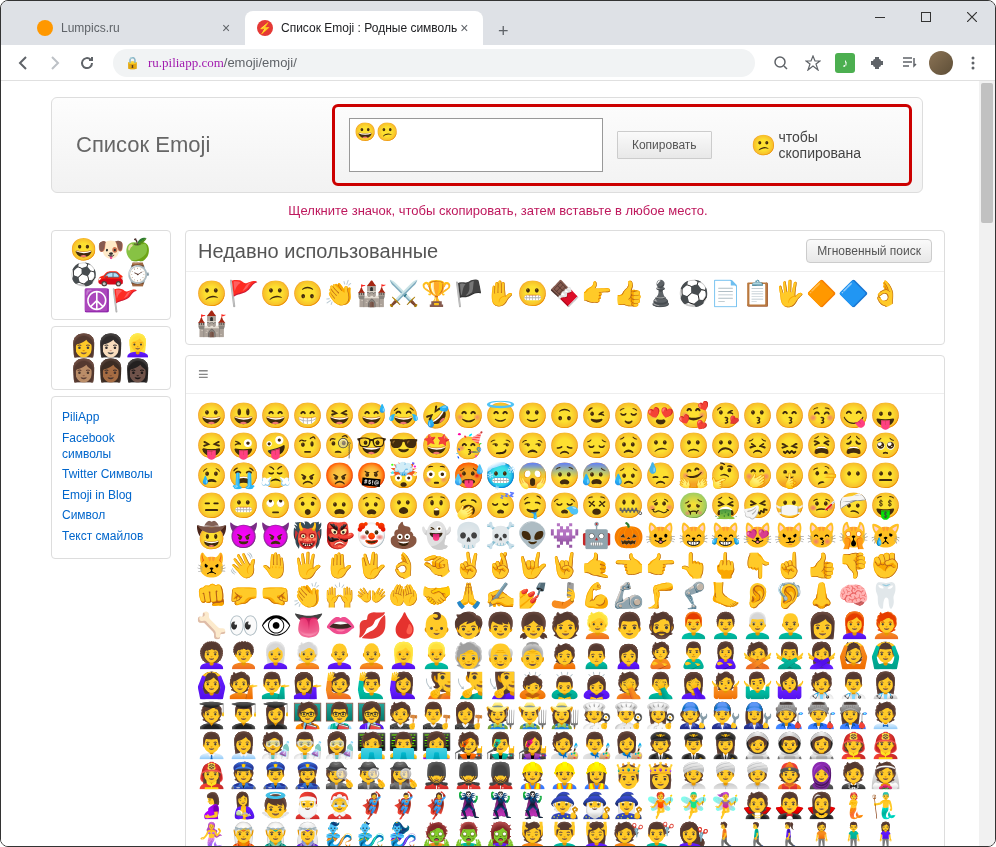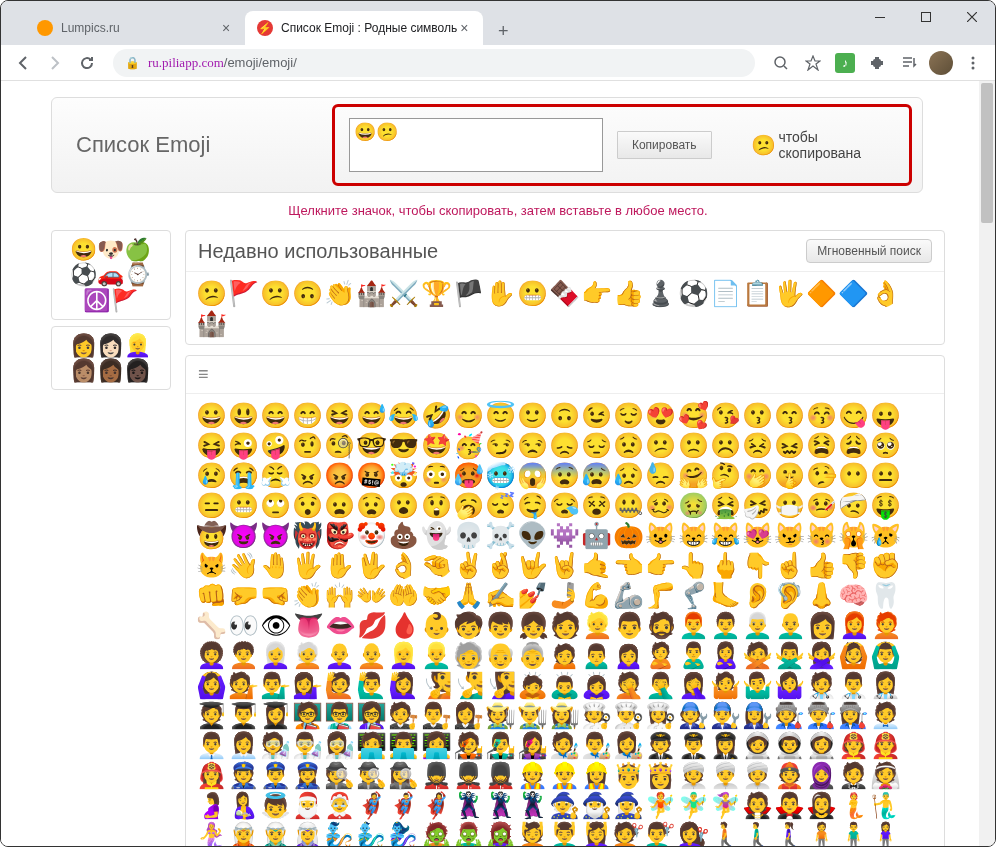--- a/index.html
+++ b/index.html
@@ -162,20 +162,28 @@
       </div>
     </div>
   </div>
 
   <div class="hint">Щелкните значок, чтобы скопировать, затем вставьте в любое место.</div>
 
   <div class="layout">
     <div class="sidebar">
       <div class="side-emoji-box">😀🐶🍏⚽🚗⌚️☮️🚩</div>
       <div class="side-emoji-box">👩👩🏻👱‍♀️👩🏽👩🏾👩🏿</div>
+      <div class="side-links">
+        <a href="#">PiliApp</a>
+        <a href="#">Facebook символы</a>
+        <a href="#">Twitter Символы</a>
+        <a href="#">Emoji in Blog</a>
+        <a href="#">Символ</a>
+        <a href="#">Текст смайлов</a>
+      </div>
     </div>
 
     <div class="main">
       <div class="panel">
         <div class="panel-head">
           <h2 class="panel-title">Недавно использованные</h2>
           <button class="instant-btn">Мгновенный поиск</button>
         </div>
         <div class="emoji-grid">😕🚩😕🙃👏🏰⚔️🏆🏴✋😬🍫👉👍♟️⚽📄📋🖐️🔶🔷👌🏰</div>
       </div>

